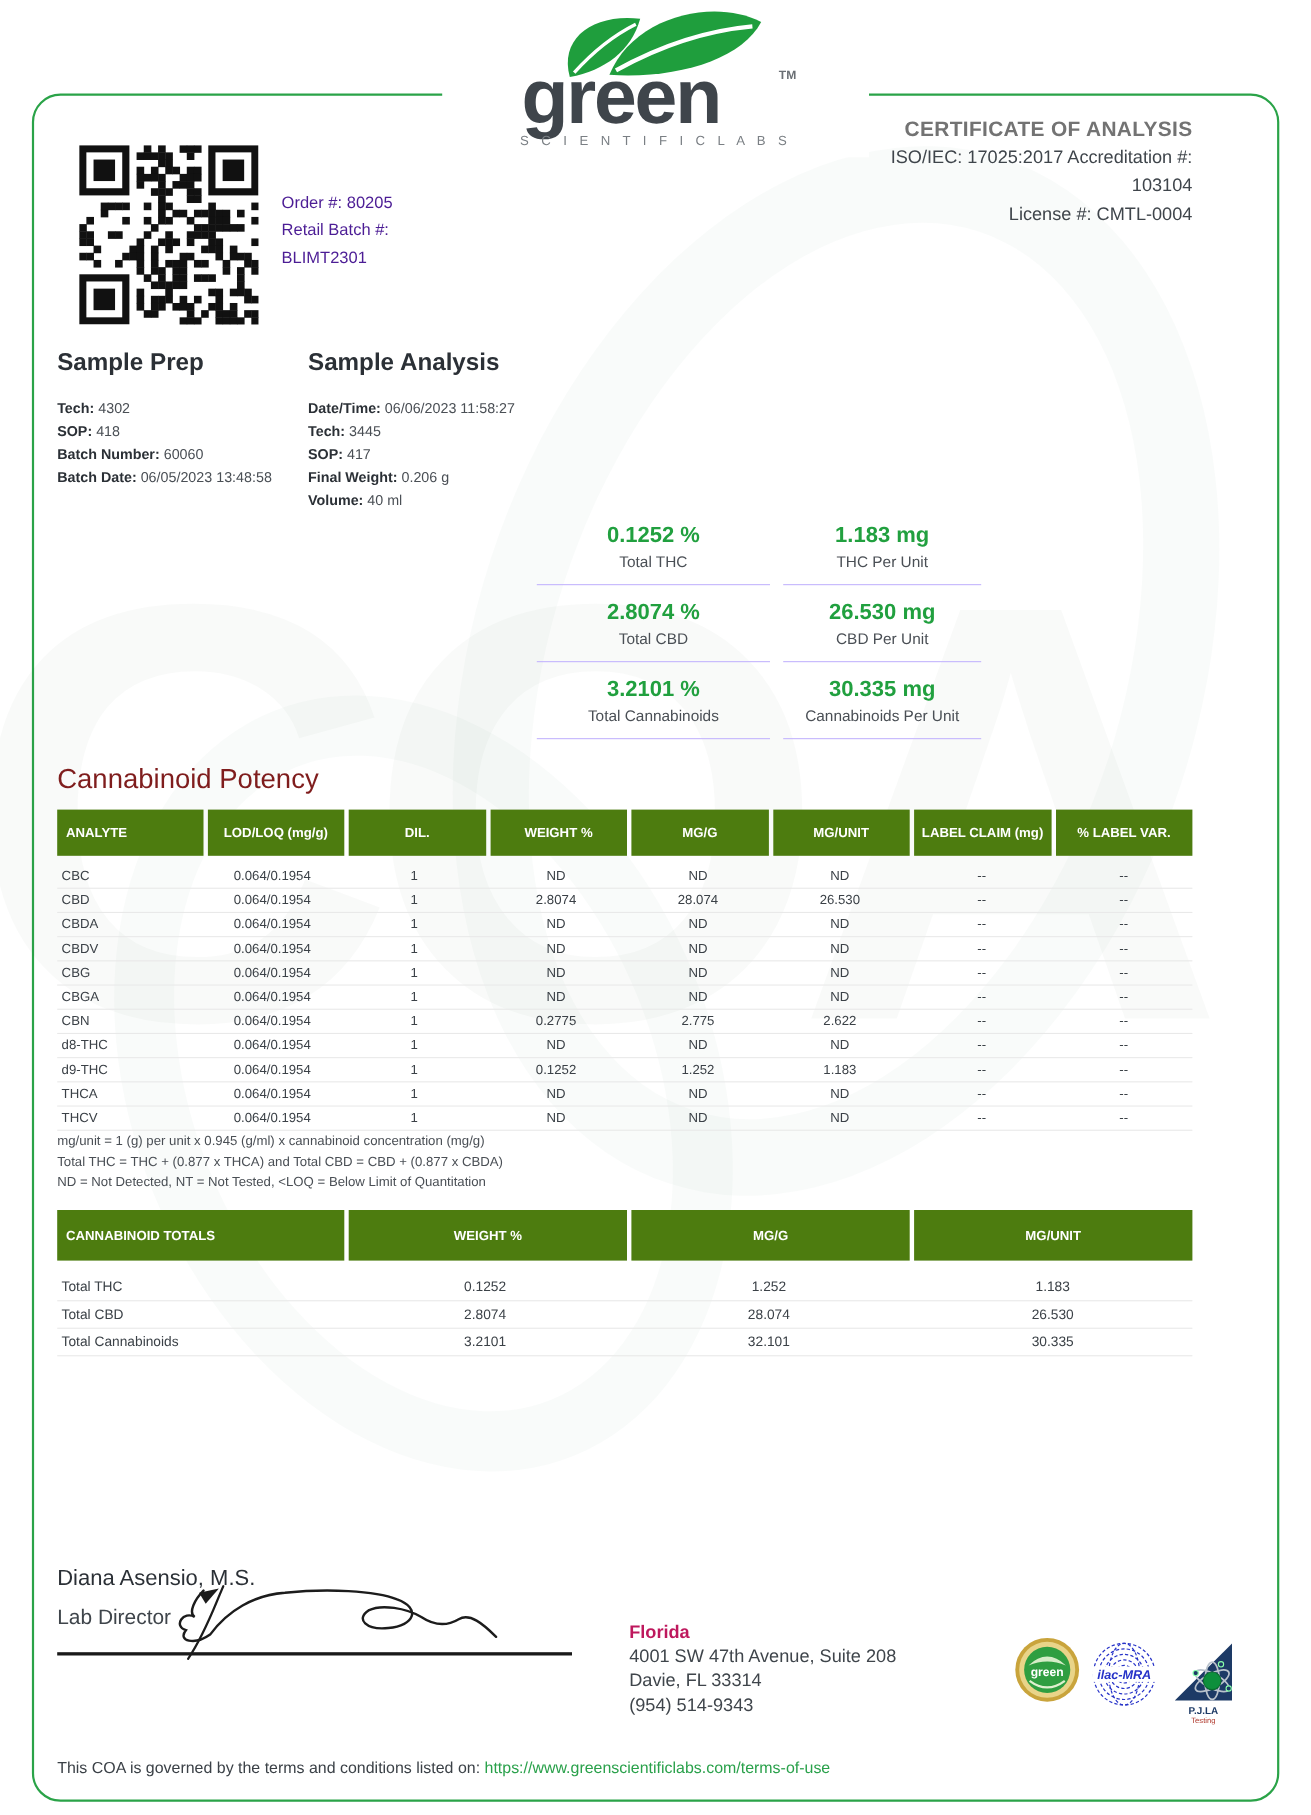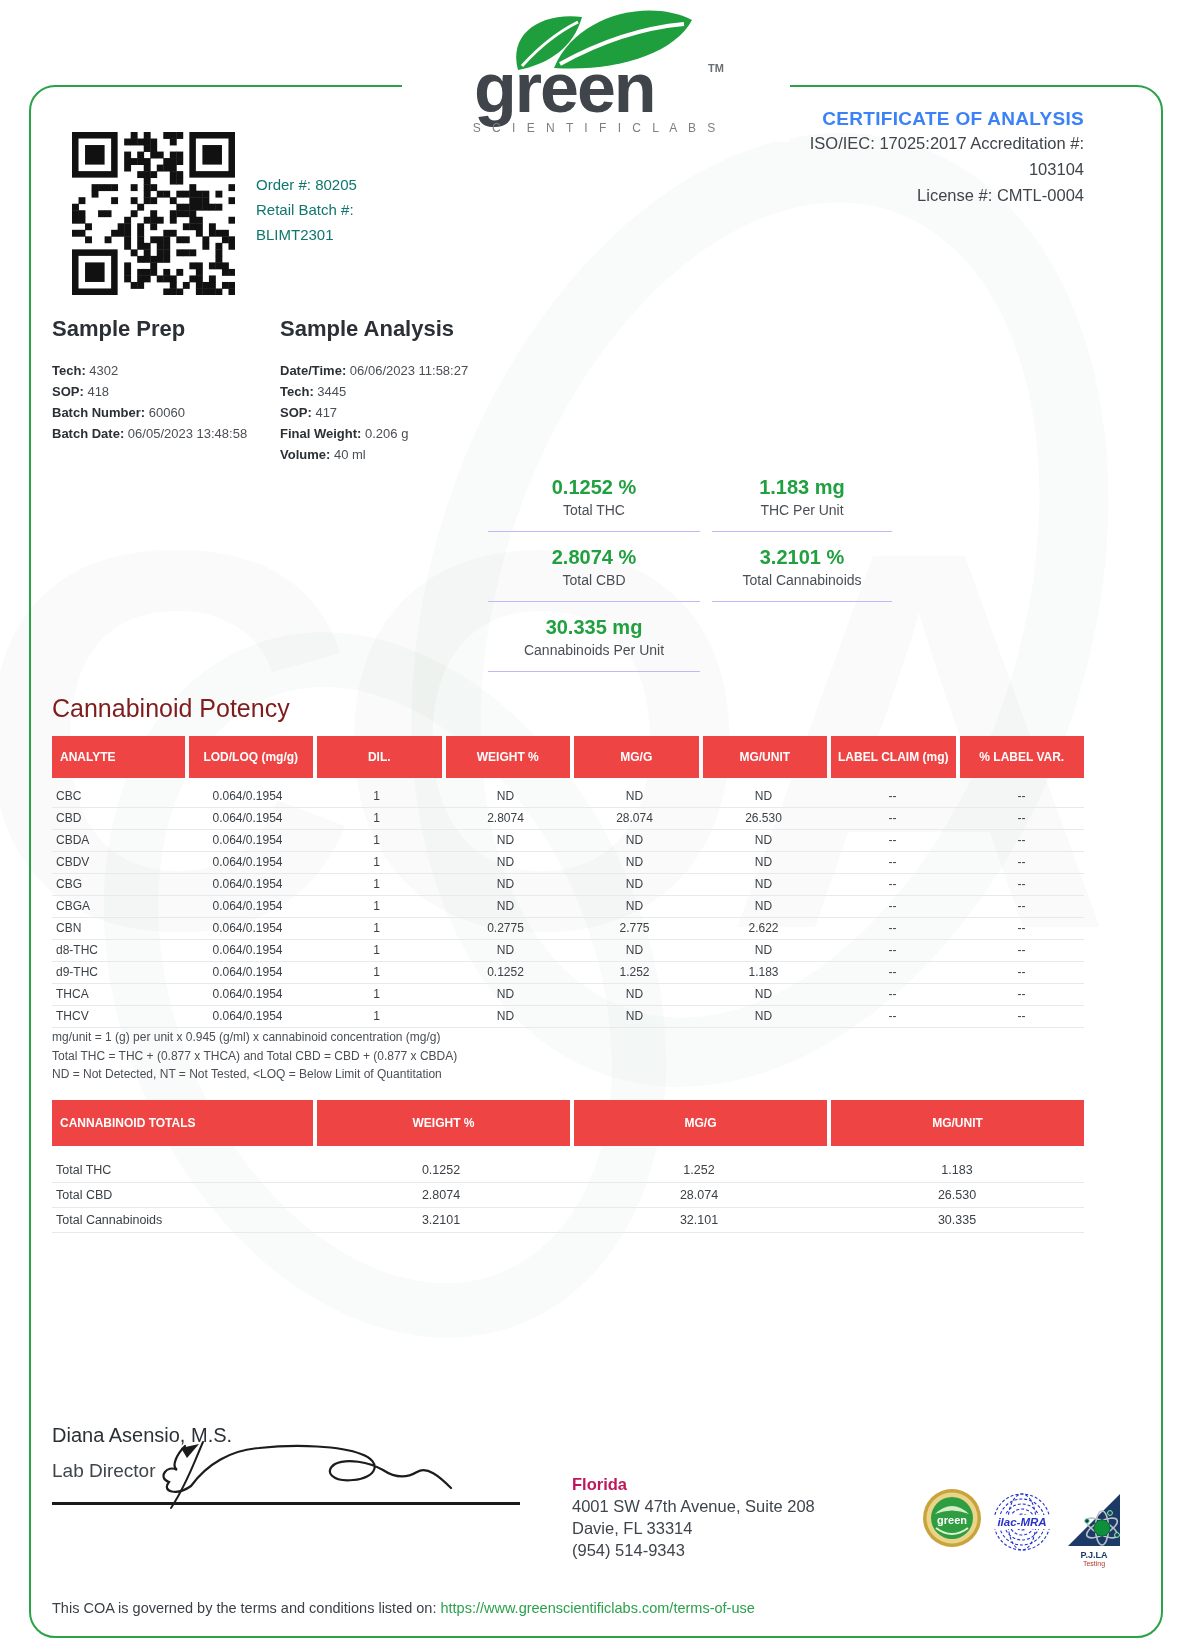--- a/index.html
+++ b/index.html
@@ -11,46 +11,46 @@
   .wm-text{position:absolute;left:-30px;top:470px;font-size:540px;font-weight:bold;
         letter-spacing:-28px;color:rgba(90,110,95,0.035);z-index:0;line-height:1;}
   .wm-ring{position:absolute;border-radius:50%;border:70px solid rgba(110,145,118,0.04);z-index:0;}
   .wm-ring.r1{left:430px;top:120px;width:520px;height:840px;transform:rotate(18deg);}
   .wm-ring.r2{left:120px;top:620px;width:420px;height:620px;transform:rotate(-22deg);border-width:55px;}
   .z{position:absolute;z-index:2;}
   
   .logo-wrap{top:6px;left:50%;transform:translateX(-50%);background:#fff;padding:0 34px;z-index:3;}
   
   .cert{right:108px;top:108px;text-align:right;}
-  .cert-title{font-size:19px;font-weight:bold;color:#3b82f6;letter-spacing:.3px;}
+  .cert-title{font-size:19px;font-weight:bold;color:#737373;letter-spacing:.3px;}
   .cert-line{font-size:16.5px;color:#3f454b;line-height:26px;}
   
   .qr{left:72px;top:132px;width:163px;height:163px;}
-  .order-info{left:256px;top:172px;font-size:15px;line-height:25px;color:#0f766e;}
+  .order-info{left:256px;top:172px;font-size:15px;line-height:25px;color:#4c1d95;}
   
   .samp{top:316px;}
   .samp h2{margin:0 0 18px 0;font-size:22px;color:#2b3036;}
   .samp .f{font-size:13px;line-height:21px;color:#4a4f55;}
   .samp .f b{color:#2b3036;}
   .sp{left:52px;} .sa{left:280px;}
   
   .profile-box{left:52px;top:452px;width:372px;height:140px;border:3px solid #1f9e3d;
         border-radius:38px;box-sizing:border-box;padding:36px 0 0 32px;background:#fff;}
   .profile-title{font-size:21px;font-weight:bold;color:#1f9e3d;letter-spacing:.4px;}
   .profile-method{font-size:18px;color:#3f454b;margin-top:15px;}
   
   .summary{left:488px;top:462px;width:404px;display:grid;grid-template-columns:212px 180px;column-gap:12px;}
   .sum-cell{text-align:center;padding:14px 0 12px 0;border-bottom:1px solid #c4b5fd;}
   .sum-val{font-size:20px;font-weight:bold;color:#21a03f;line-height:22px;}
   .sum-lab{font-size:14px;color:#4a4f55;margin-top:4px;line-height:17px;}
   
   .pot-title{left:52px;top:694px;font-size:25px;font-weight:normal;color:#7f1d1d;}
   .pot{left:52px;top:736px;width:1032px;}
   .thead{display:flex;gap:4px;}
-  .th{flex:1 1 0;background:#ef4444;color:#fff;font-size:12px;font-weight:bold;height:42px;
+  .th{flex:1 1 0;background:#4d7c0f;color:#fff;font-size:12px;font-weight:bold;height:42px;
       display:flex;align-items:center;justify-content:center;text-align:center;}
   .th:first-child{justify-content:flex-start;padding-left:8px;}
   .tbody{margin-top:8px;}
   .tr{display:flex;gap:4px;border-bottom:1px solid #e9e9e9;height:21px;line-height:21px;
       font-size:12px;color:#3b4147;}
   .td{flex:1 1 0;text-align:center;}
   .td:first-child{text-align:left;padding-left:4px;}
   
   .notes{left:52px;top:1028px;font-size:12px;color:#4a4f55;line-height:18.5px;}
   
@@ -343,20 +343,24 @@
       </div>
       <div class="sum-cell">
         <div class="sum-val">1.183 mg</div>
         <div class="sum-lab">THC Per Unit</div>
       </div>
       <div class="sum-cell">
         <div class="sum-val">2.8074 %</div>
         <div class="sum-lab">Total CBD</div>
       </div>
       <div class="sum-cell">
+        <div class="sum-val">26.530 mg</div>
+        <div class="sum-lab">CBD Per Unit</div>
+      </div>
+      <div class="sum-cell">
         <div class="sum-val">3.2101 %</div>
         <div class="sum-lab">Total Cannabinoids</div>
       </div>
       <div class="sum-cell">
         <div class="sum-val">30.335 mg</div>
         <div class="sum-lab">Cannabinoids Per Unit</div>
       </div>
     </div>
 
   <div class="z pot-title">Cannabinoid Potency</div>

